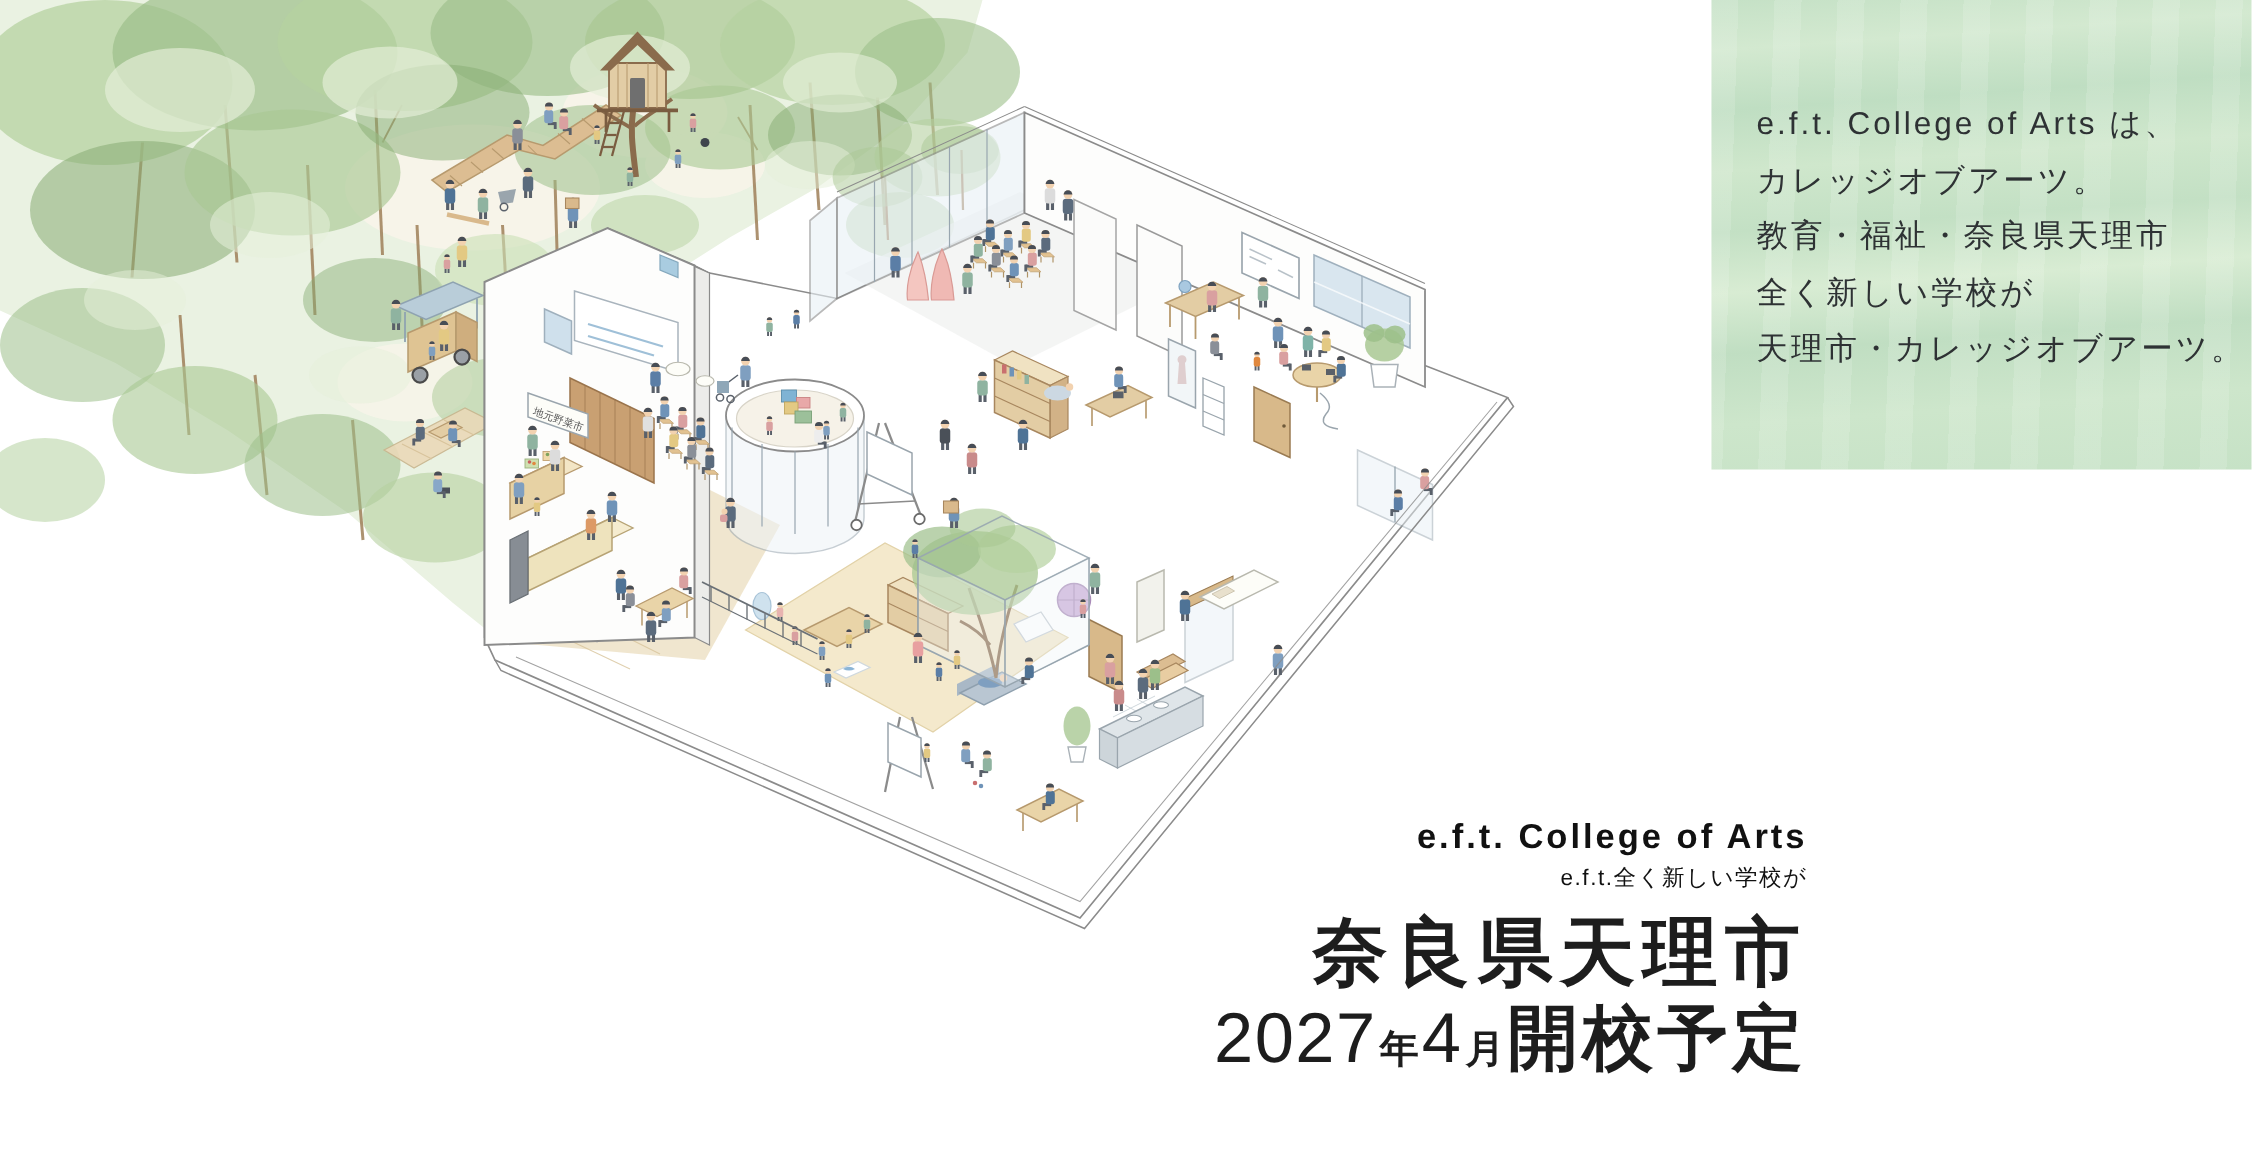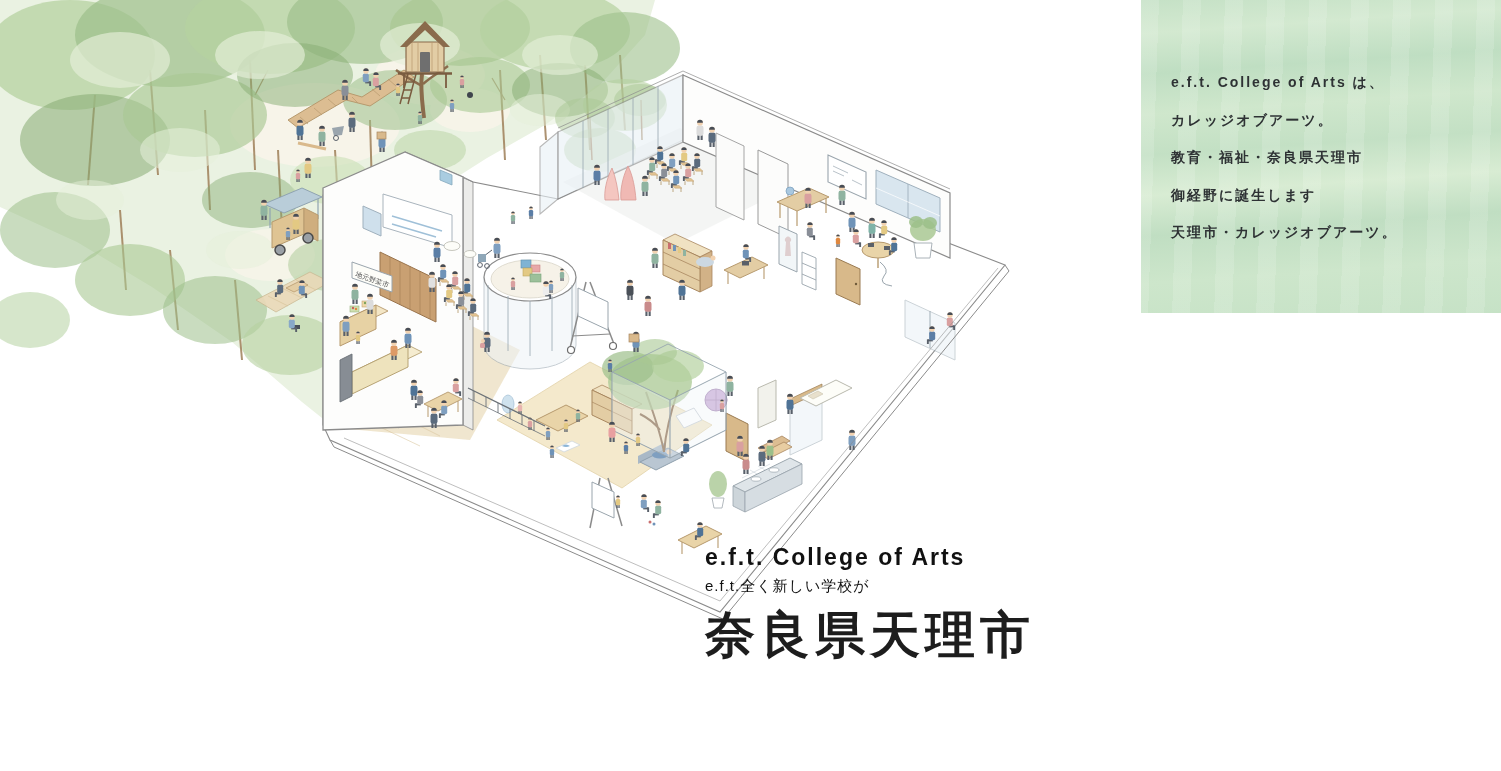--- a/index.html
+++ b/index.html
@@ -14,25 +14,25 @@
     padding:64px 18px 0 30px;
     background:
       linear-gradient(176deg,#c5e1c6 0%,#d3e9d0 10%,#bfdec2 22%,#cfe7cc 34%,#c3e0c4 46%,#d8ecd3 58%,#c0dec2 70%,#cde6cb 84%,#c6e2c6 100%);
   }
   .green-box:after{
     content:"";position:absolute;inset:0;
     background:repeating-linear-gradient(92deg,rgba(255,255,255,.14) 0 18px,rgba(255,255,255,0) 18px 42px);
     pointer-events:none;
   }
   .gb-line{
-    margin:0;font-size:14px;line-height:37.5px;letter-spacing:2px;font-weight:700;color:#2e3234;
+    margin:0;font-size:21px;line-height:37.5px;letter-spacing:2px;font-weight:400;color:#2e3234;
     white-space:nowrap;position:relative;z-index:1;
   }
   
-  .title-block{position:absolute;left:705px;top:544px;width:500px;text-align:left;}
+  .title-block{position:absolute;left:705px;top:544px;width:500px;text-align:right;}
   .t-en{font-size:23px;font-weight:700;letter-spacing:2px;line-height:26px;color:#111;}
   .t-ja{font-size:15px;font-weight:500;letter-spacing:1px;line-height:18px;margin-top:7px;color:#111;}
   .t-loc{font-size:50px;font-weight:700;letter-spacing:5px;line-height:50px;margin-top:15px;color:#1d1d1d;}
   .t-open{font-size:47px;line-height:56px;margin-top:4px;color:#1d1d1d;white-space:nowrap;}
   .t-open .num{font-weight:500;letter-spacing:1px;}
   .t-open .unit{font-size:26px;font-weight:600;margin:0 2px;}
   .t-open .kanji{font-weight:700;letter-spacing:3px;}
 </style>
 </head>
 <body>
@@ -590,21 +590,24 @@
       <polyline points="1005,265 1009,271 723,619 334,447 330,440" stroke-width="1"></polyline>
       <polyline points="998,268 720,601 344,438" stroke-width="0.7" opacity="0.8"></polyline>
     </g>
   </g>
 </svg>
 
 <div class="green-box">
   <p class="gb-line">e.f.t. College of Arts は、</p>
   <p class="gb-line">カレッジオブアーツ。</p>
   <p class="gb-line">教育・福祉・奈良県天理市</p>
-  <p class="gb-line">御経野に誕生します</p>
+  <p class="gb-line">全く新しい学校が</p>
   <p class="gb-line">天理市・カレッジオブアーツ。</p>
 </div>
 
 <div class="title-block">
   <div class="t-en">e.f.t. College of Arts</div>
   <div class="t-ja">e.f.t.全く新しい学校が</div>
   <div class="t-loc">奈良県天理市</div>
+  <div class="t-open">
+    <span class="num">2027</span><span class="unit">年</span><span class="num">4</span><span class="unit">月</span><span class="kanji">開校予定</span>
+  </div>
 </div>
 
 </body></html>

